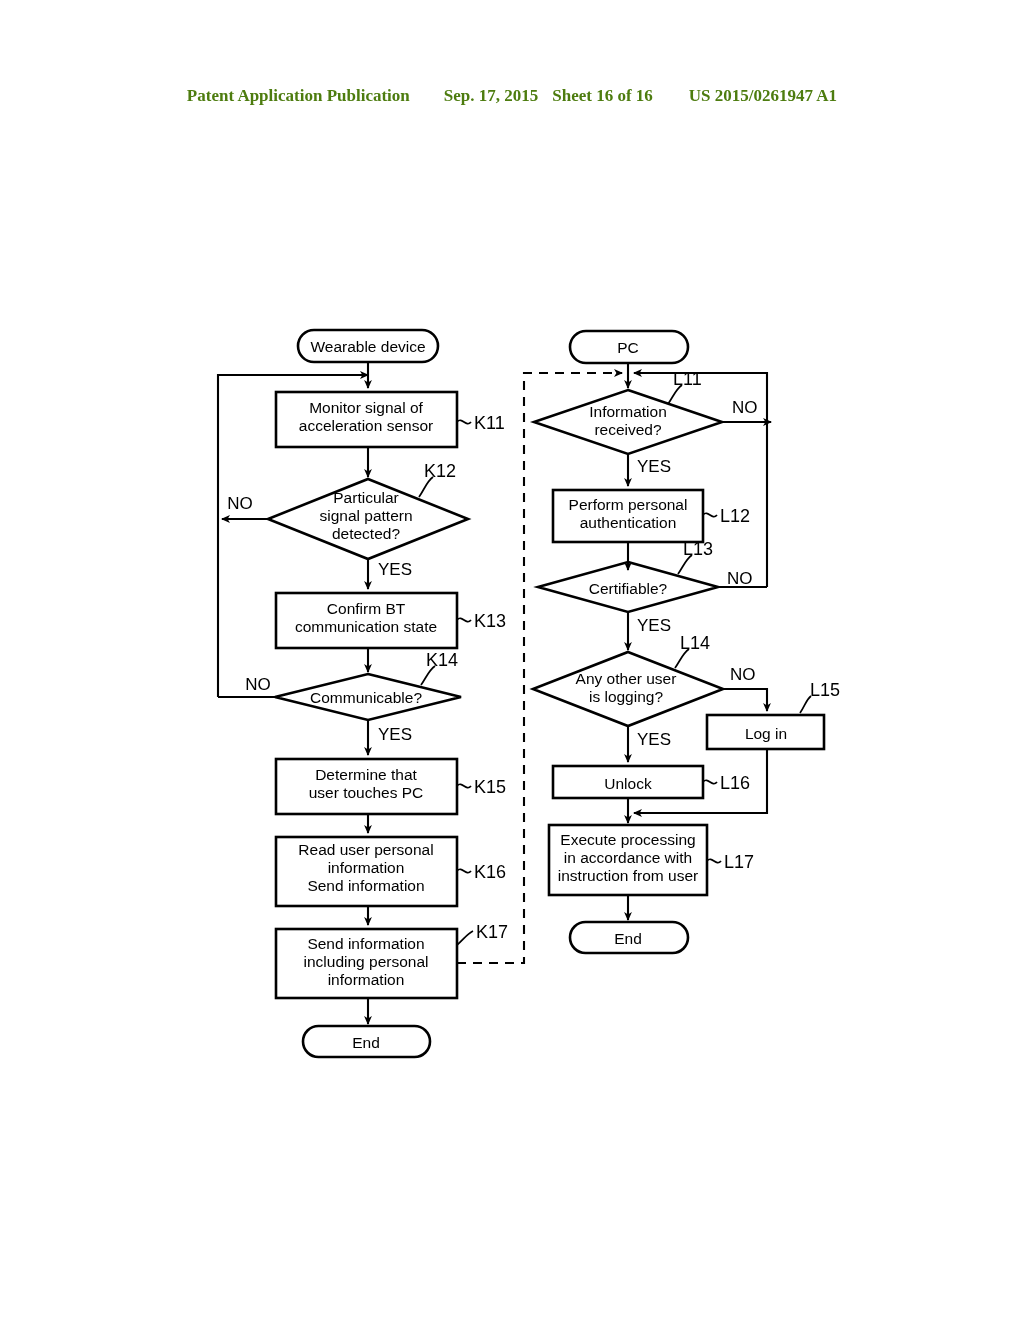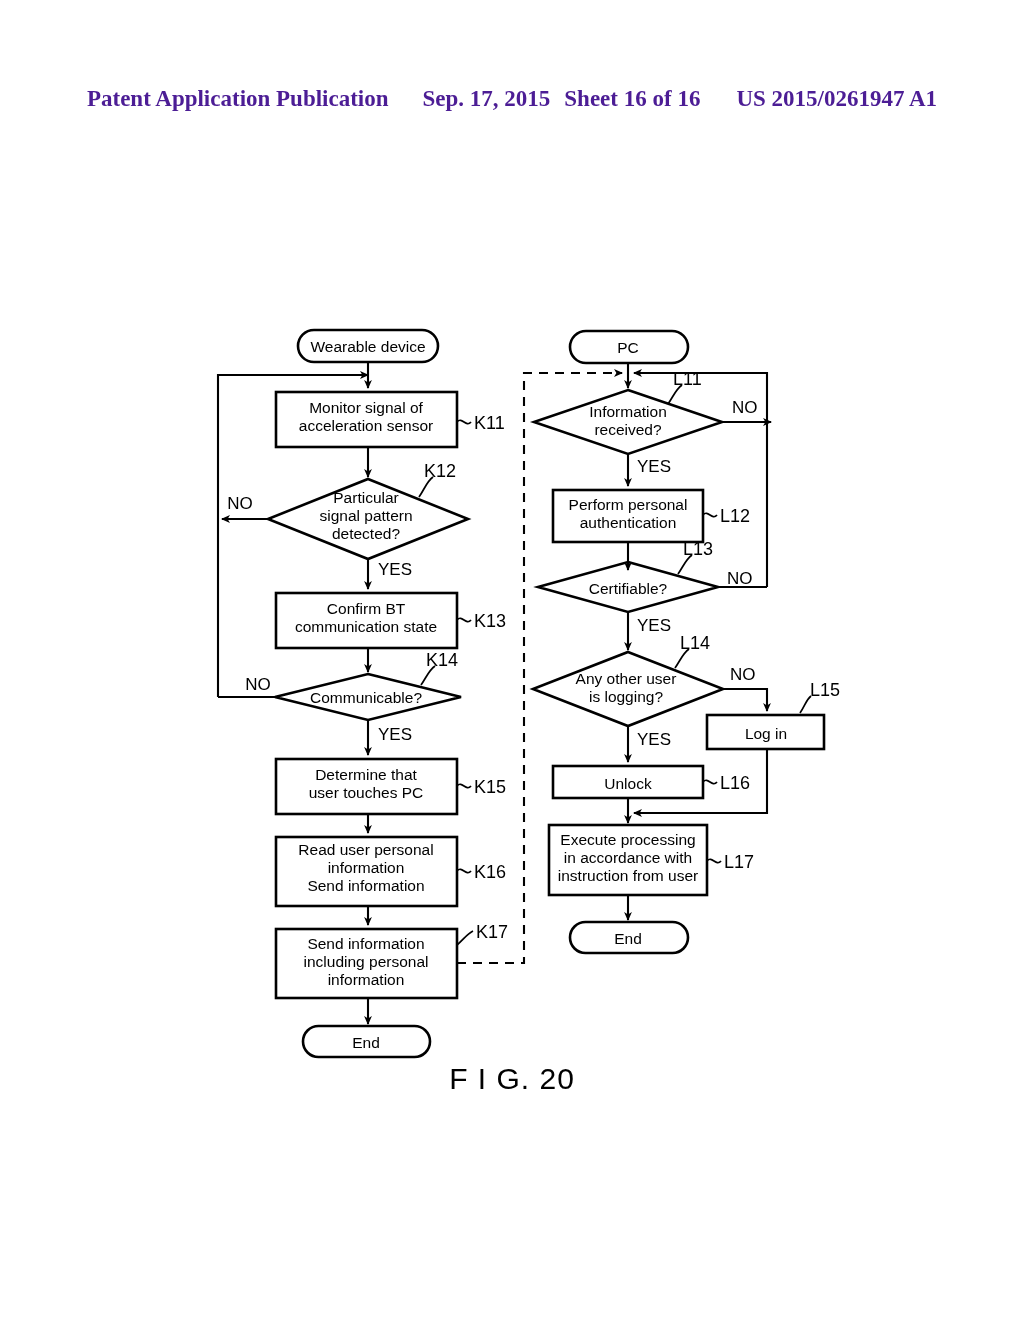--- a/index.html
+++ b/index.html
@@ -22,22 +22,22 @@
     background: #ffffff;
   }
   .header {
     position: absolute;
     left: 0;
     top: 86px;
     width: 1024px;
     text-align: center;
     font-family: "Liberation Serif", serif;
     font-weight: bold;
-    font-size: 23px;
-    color: #4c1d95;
+    font-size: 17px;
+    color: #4d7c0f;
     white-space: nowrap;
     letter-spacing: 0px;
   }
   .header .seg { display: inline-block; }
   .header .gap-a { display: inline-block; width: 34px; }
   .header .gap-b { display: inline-block; width: 14px; }
   .header .gap-c { display: inline-block; width: 36px; }
 
   svg#flow {
     position: absolute;
@@ -250,15 +250,14 @@
       <text class="n-text" x="628" y="789" text-anchor="middle">Unlock</text>
       <text class="lbl" x="720" y="789">L16</text>
 
       <text class="n-text" x="628" y="845" text-anchor="middle">Execute processing</text>
       <text class="n-text" x="628" y="863" text-anchor="middle">in accordance with</text>
       <text class="n-text" x="628" y="881" text-anchor="middle">instruction from user</text>
       <text class="lbl" x="724" y="868">L17</text>
     </g>
   </svg>
 
-  <div class="figcap">F I G. 20</div>
 
 </div>
 
 </body></html>

